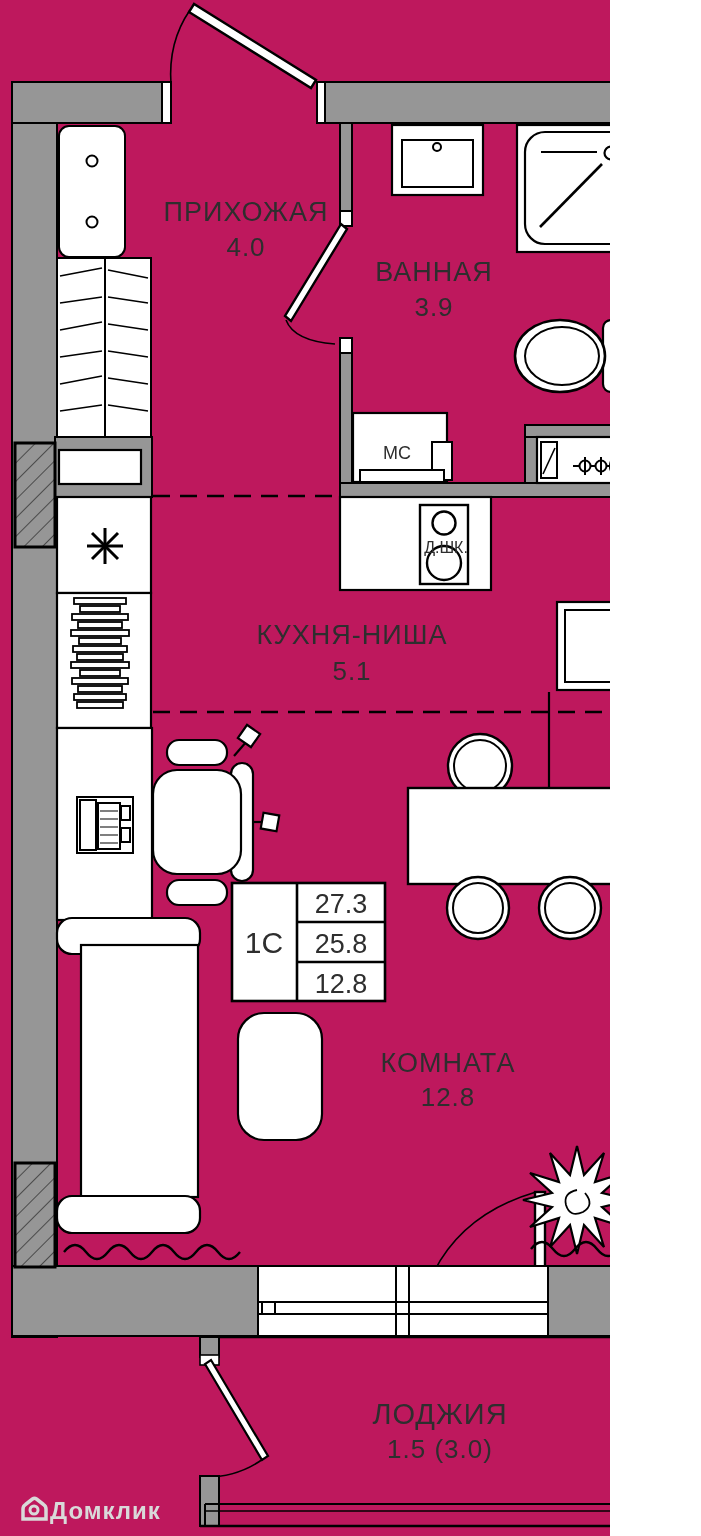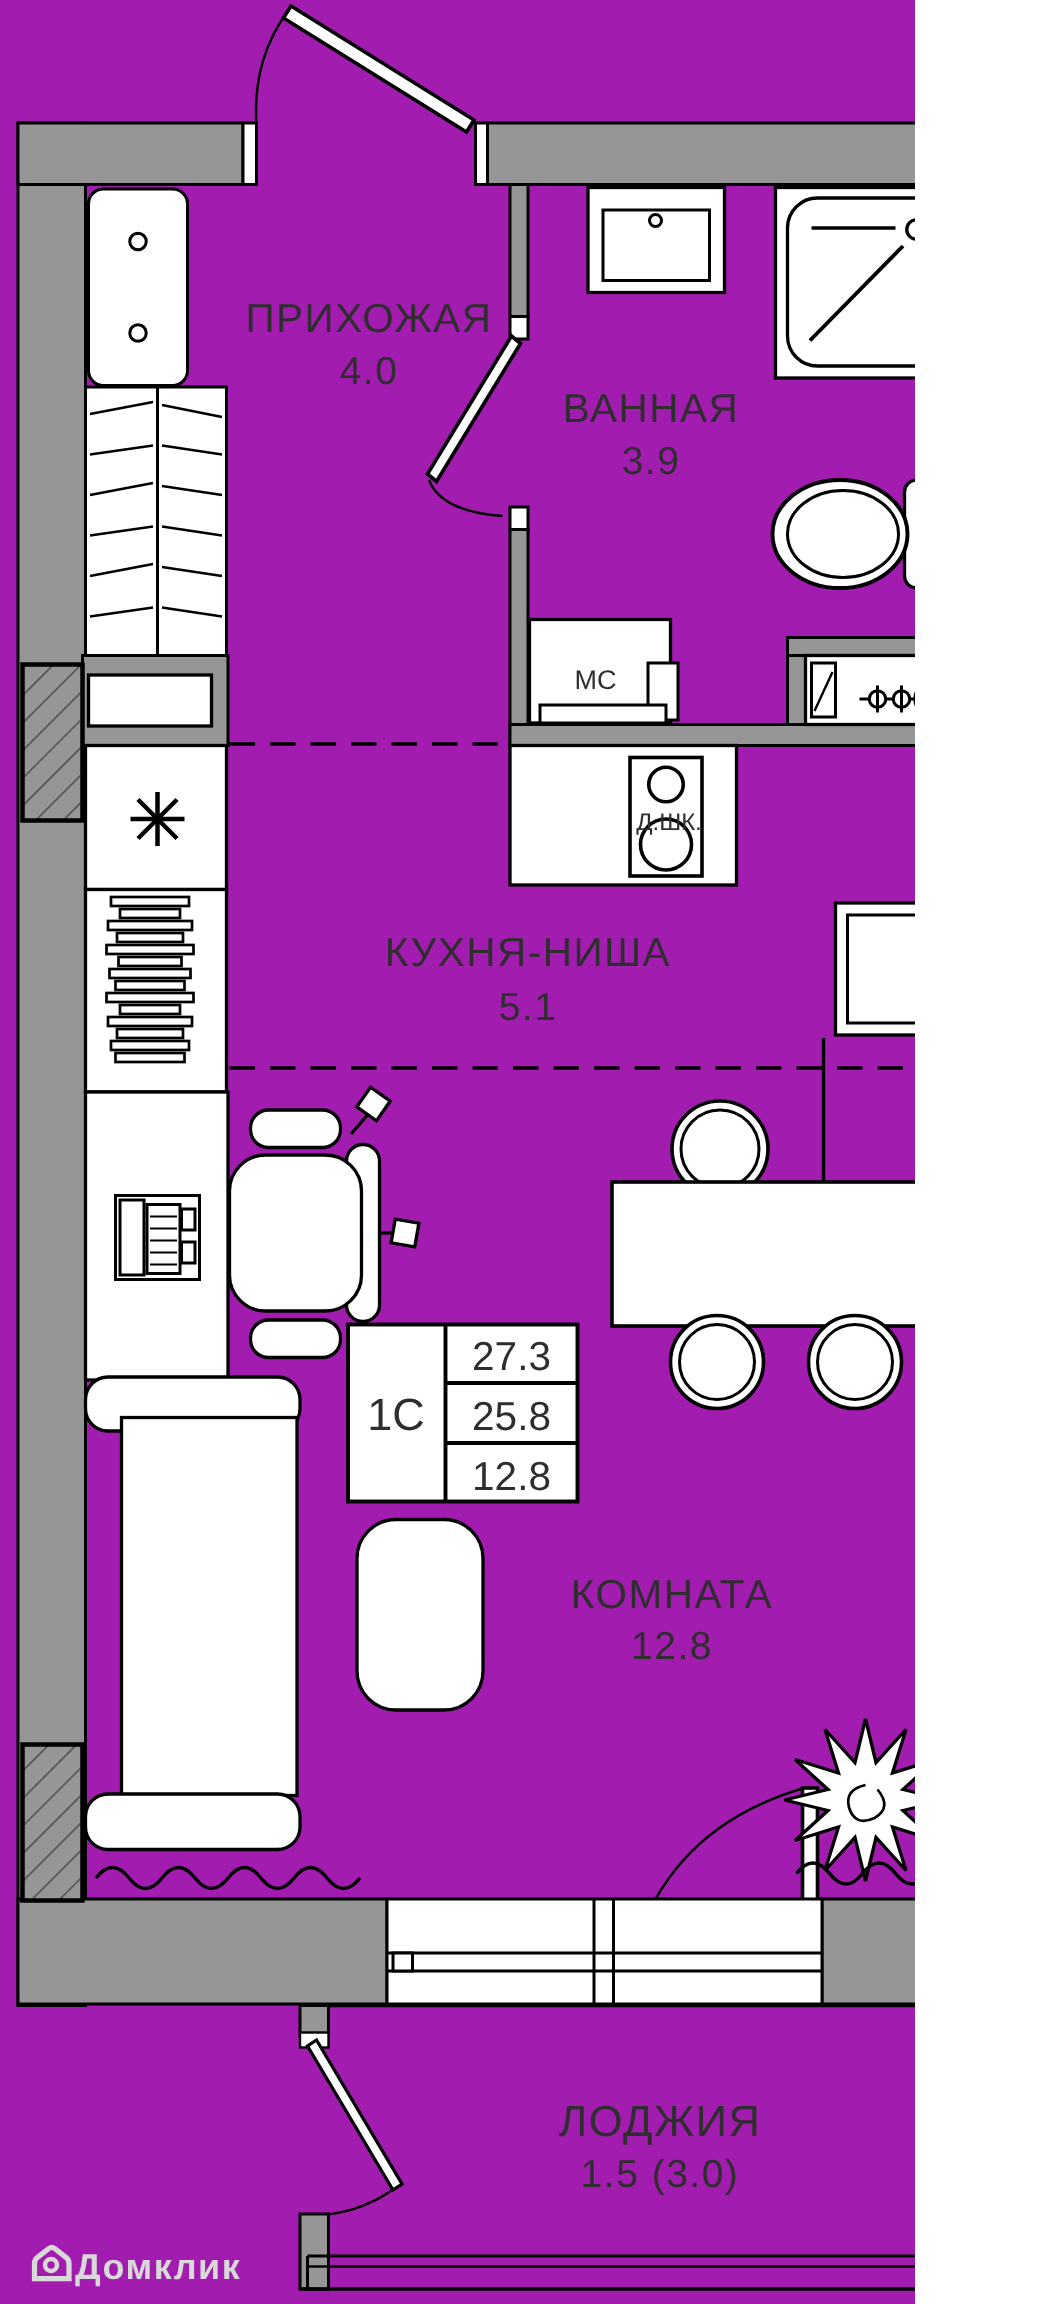--- a/index.html
+++ b/index.html
@@ -1,16 +1,16 @@
 <!DOCTYPE html>
 <html><head>
 <meta charset="utf-8">
 <style>
   html,body{margin:0;padding:0;background:#fff;}
-  .stage{position:relative;width:610px;height:1536px;background:#a21caf;overflow:hidden;
+  .stage{position:relative;width:610px;height:1536px;background:#be185d;overflow:hidden;
          font-family:"Liberation Sans", sans-serif;}
   svg{position:absolute;left:0;top:0;}
   text{fill:#2e2e2e;font-family:"Liberation Sans", sans-serif;letter-spacing:1px;}
   .room-name{font-size:27px;}
   .room-area{font-size:26px;}
   .small-label{font-size:18px;letter-spacing:0;}
   .tiny-label{font-size:16px;letter-spacing:0;}
   .table-num{font-size:27px;letter-spacing:0;}
   .unit-type{font-size:30px;letter-spacing:0;}
   .loggia-name{font-size:29px;}

